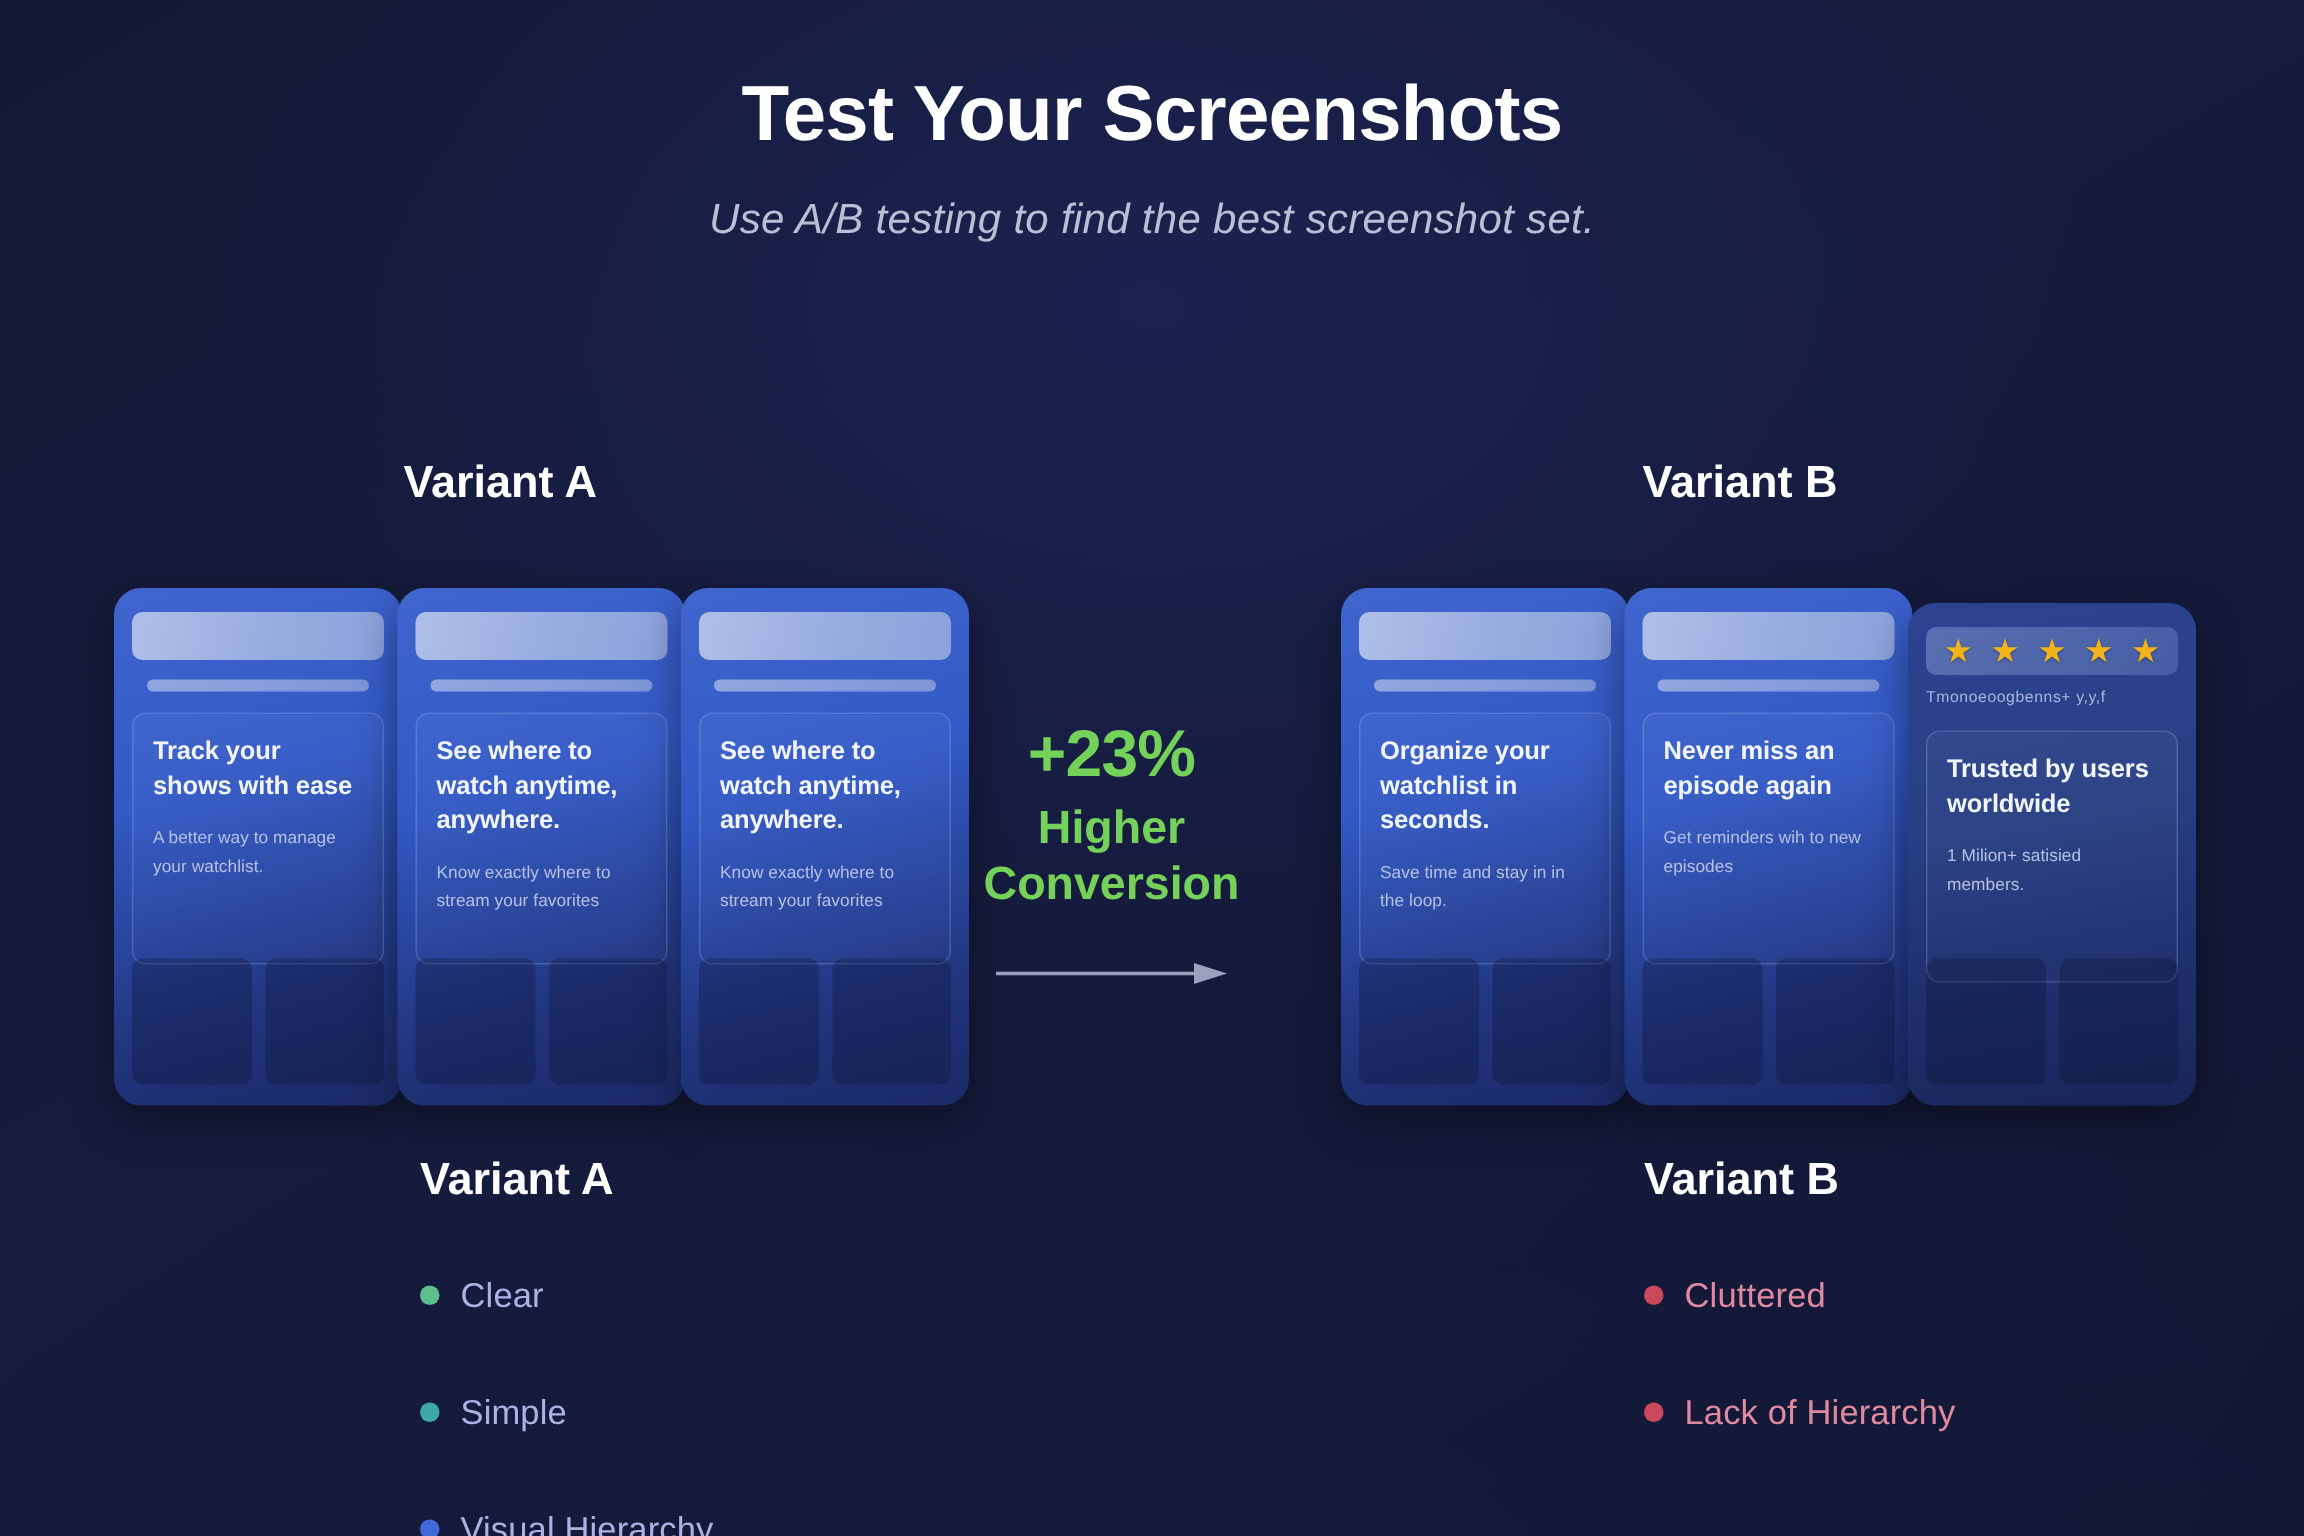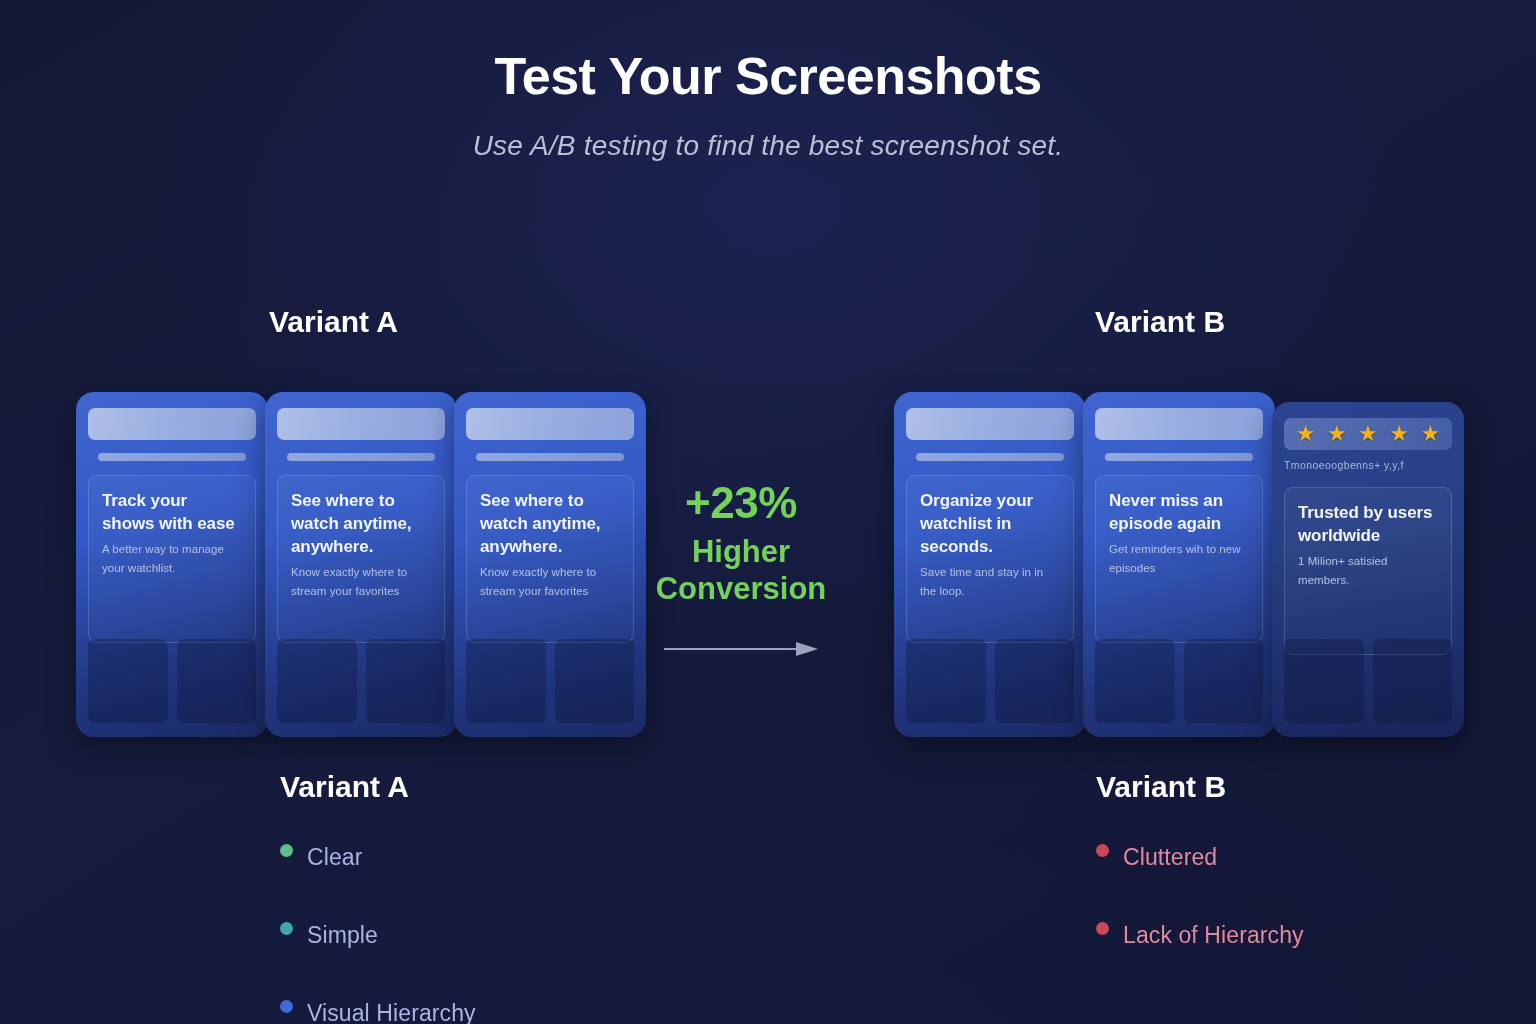--- a/index.html
+++ b/index.html
@@ -72,21 +72,21 @@
     border-radius:9px;
     background:linear-gradient(170deg, rgba(255,255,255,0.045), rgba(255,255,255,0.01));
     padding:14px 13px 16px 13px;
     height:168px;
   }
   .panel-title {
     font-size:17px; font-weight:600; line-height:1.35; color:#f2f5ff;
     letter-spacing:-0.1px;
   }
   .panel-sub {
-    margin-top:4px; font-size:11.5px; line-height:1.65;
+    margin-top:14px; font-size:11.5px; line-height:1.65;
     color:#b5c2e6; letter-spacing:0.05px;
   }
 
   .blocks { position:absolute; left:12px; right:12px; bottom:14px; height:84px; display:flex; gap:9px; }
   .blocks i { flex:1; border-radius:7px; background:rgba(9,16,48,0.30); display:block; }
 
   
   .stars-bar {
     height:32px; border-radius:7px;
     background:linear-gradient(100deg, rgba(150,172,226,0.42), rgba(125,150,212,0.34));
@@ -106,21 +106,21 @@
   .conv { margin-top:6px; font-size:31px; font-weight:bold; color:#74d159; line-height:1.2; }
   .arrow { margin-top:34px; display:flex; align-items:center; justify-content:center; }
   .arrow svg { display:block; }
 
   
   .lists { position:absolute; top:770px; left:0; width:100%; }
   .list { position:absolute; }
   .list-a { left:280px; }
   .list-b { left:1096px; }
   .list h3 { font-size:30px; font-weight:bold; color:#fff; margin-bottom:22px; }
-  .li { display:flex; height:38px;margin-top:40px; }
+  .li { display:flex; align-items:center; height:38px;margin-top:40px; }
   .dot { width:13px; height:13px; border-radius:50%; margin-right:14px; flex:0 0 auto; }
   .li span.txt { font-size:23px; letter-spacing:0.1px; }
   .txt-a { color:#a9b3e4; }
   .txt-b { color:#e0899f; }
 </style>
 </head>
 <body>
 
 <div class="header">
   <div class="title">Test Your Screenshots</div>

